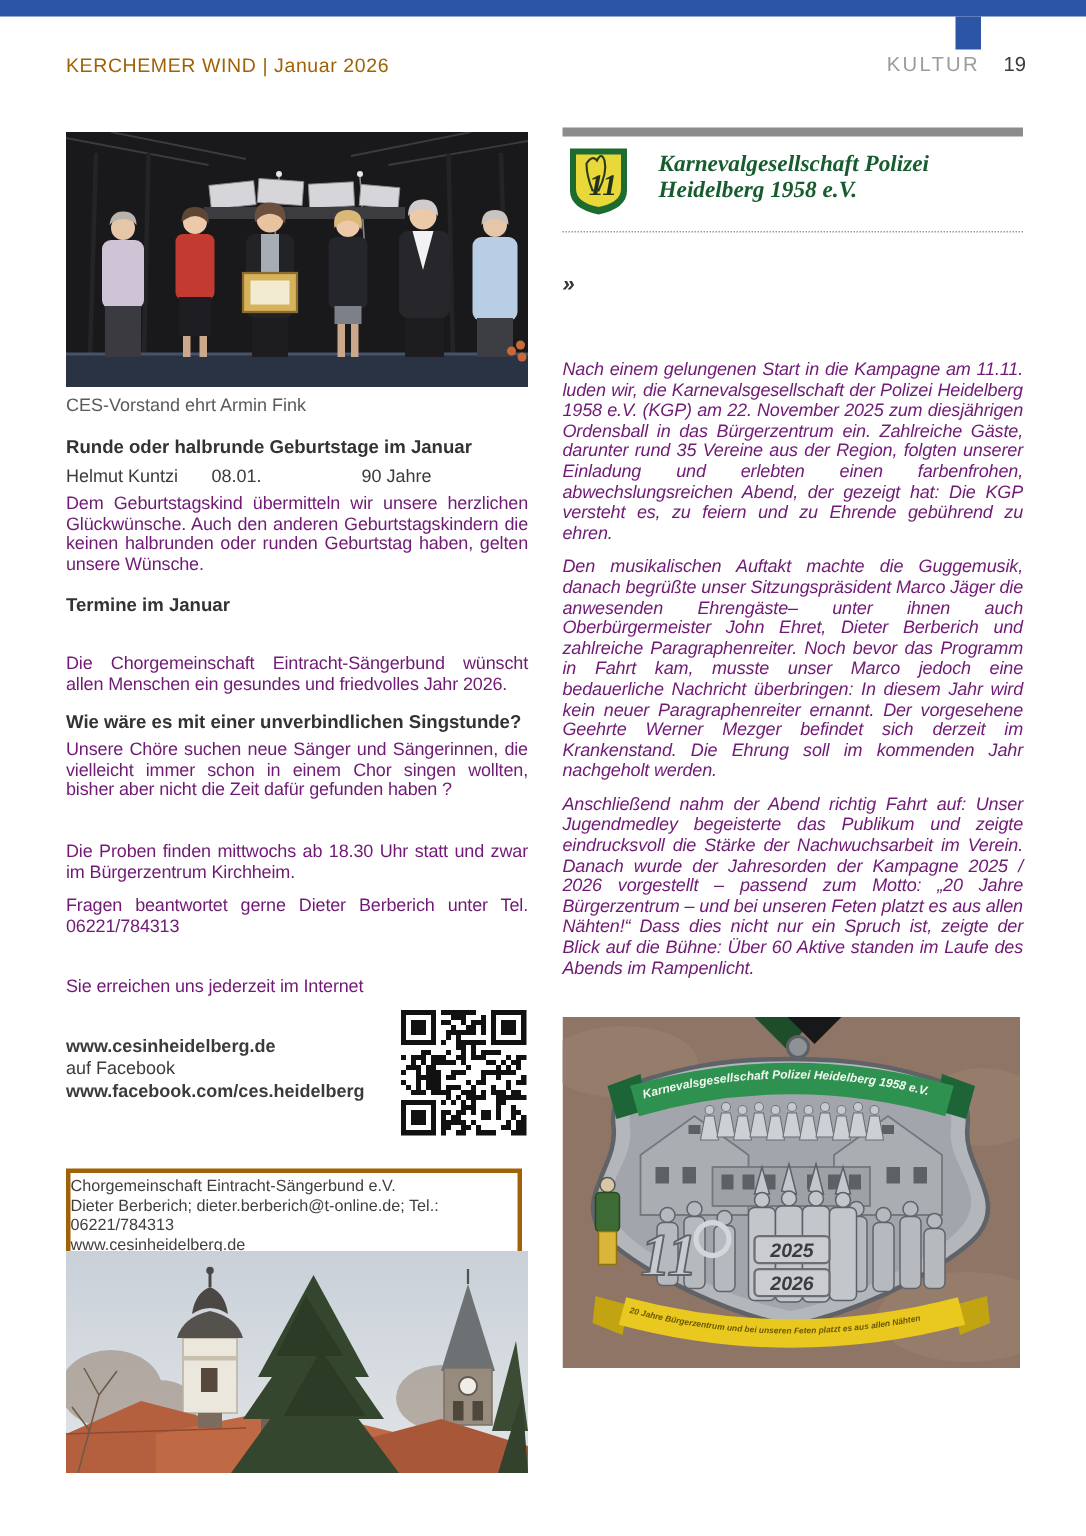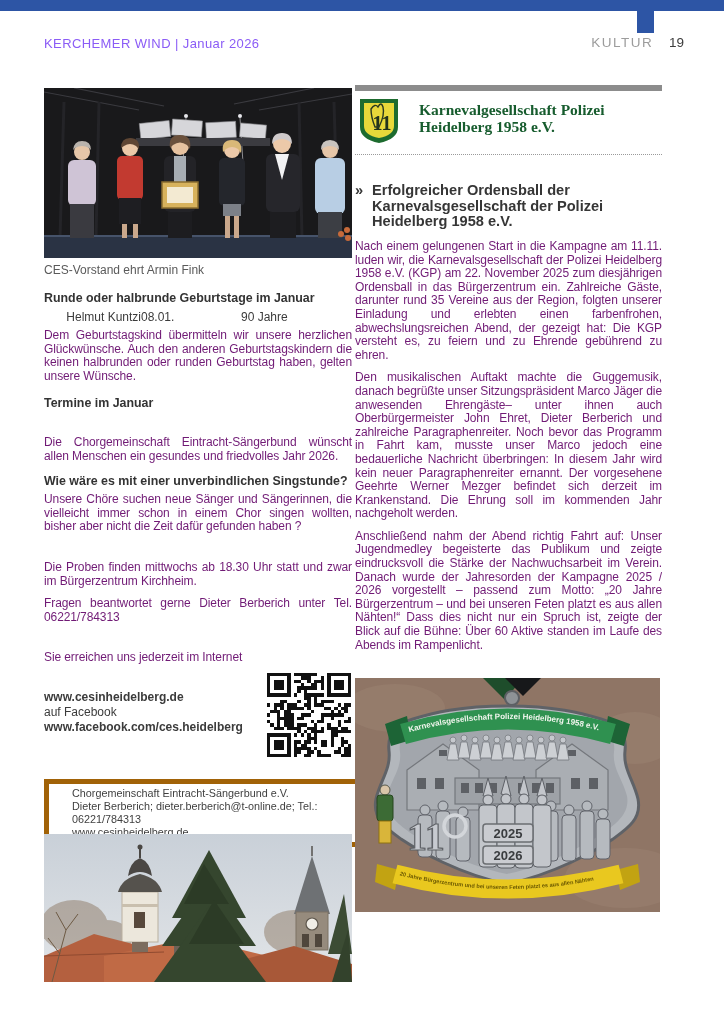--- a/index.html
+++ b/index.html
@@ -2,39 +2,39 @@
 <html lang="de"><head>
 <meta charset="utf-8">
 <style>
   html,body{margin:0;padding:0;background:#ffffff;}
   .page{position:relative;width:724px;height:1024px;background:#ffffff;overflow:hidden;
         font-family:"Liberation Sans",sans-serif;color:#3b3b3b;}
   
   .topbar{position:absolute;left:0;top:0;width:724px;height:11px;background:#2d55a5;}
   .topbar-tab{position:absolute;left:637px;top:11px;width:17px;height:22px;background:#2d55a5;}
   
-  .hdr-left{position:absolute;left:44px;top:36px;font-size:13px;letter-spacing:.4px;color:#8b5cf6;}
+  .hdr-left{position:absolute;left:44px;top:36px;font-size:13px;letter-spacing:.4px;color:#a16207;}
   .hdr-right{position:absolute;right:40px;top:35px;font-size:13.5px;}
   .hdr-right .section{color:#9c9c9c;letter-spacing:1.5px;}
   .hdr-right .pagenum{color:#3c3c3c;margin-left:12px;margin-top:28px;}
   
   .col-left{position:absolute;left:44px;top:0;width:308px;height:1024px;}
-  .col-right{position:absolute;left:355px;top:0;width:307px;height:1024px;}
+  .col-right{position:absolute;left:375px;top:0;width:307px;height:1024px;font-style:italic;}
   .abs{position:absolute;left:0;width:308px;}
   .col-right .abs{width:307px;}
   
   .body-txt{font-size:12px;line-height:13.6px;letter-spacing:-.1px;text-align:justify;color:#701a75;}
   .bold-head{font-size:12.4px;font-weight:bold;color:#333333;}
   .caption{font-size:12px;color:#5a5a5a;}
   .bday-row{display:flex;font-size:12px;color:#3b3b3b;}
-  .bday-row .name{width:97px;text-align:right;}
+  .bday-row .name{width:97px;}
   .bday-row .date{width:100px;}
   .links-block{font-size:12px;line-height:15px;color:#3b3b3b;}
   .links-block .url{font-weight:bold;}
-  .contact-box{border:5px solid #a16207;padding:3px 23px;font-size:10.8px;line-height:13px;color:#3f3f3f;width:298px;}
+  .contact-box{border:3px solid #a16207;padding:3px 0;font-size:10.8px;line-height:13px;color:#3f3f3f;width:298px;}
   
   .graybar{position:absolute;top:85px;left:0;width:307px;height:6px;background:#8c8c8c;}
   .logo-row{position:absolute;top:96px;left:0;width:307px;height:52px;}
   .logo-shield{position:absolute;left:3px;top:1px;width:42px;height:48px;}
   .logo-name{position:absolute;left:64px;top:5px;width:240px;
              font-family:"Liberation Serif",serif;font-weight:bold;font-size:15.5px;line-height:17px;color:#175c2e;}
   .dotted-div{position:absolute;top:154px;left:0;width:307px;border-top:1.5px dotted #9a9a9a;}
   .art-title{position:absolute;top:183px;left:0;width:307px;font-size:14.6px;font-weight:bold;
              line-height:15.6px;color:#363636;padding-left:17px;box-sizing:border-box;}
   .art-title .marker{position:absolute;left:0;top:0;}
@@ -489,21 +489,20 @@
         <text x="24" y="33" font-family="Liberation Serif,serif" font-size="20" font-weight="bold" fill="#22331c" text-anchor="middle">11</text>
         <path d="M13,12 q4,-6 7,-2 q3,-6 5,0 q2,8 -4,20 l-4,0 q-4,-10 -4,-18 Z" fill="none" stroke="#2a3a20" stroke-width="1.4"></path>
       </svg>
       <div class="logo-name">Karnevalgesellschaft Polizei Heidelberg 1958 e.V.</div>
     </div>
 
     <div class="dotted-div"></div>
 
     <div class="art-title">
       <span class="marker">»</span>
-      <span>Erfolgreicher Ordensball der Karnevalsgesellschaft der Polizei Heidelberg 1958 e.V.</span>
     </div>
 
     <div class="art-body body-txt">
       <p>Nach einem gelungenen Start in die Kampagne am 11.11. luden wir, die Karnevalsgesellschaft der Polizei Heidelberg 1958 e.V. (KGP) am 22. November 2025 zum diesjährigen Ordensball in das Bürgerzentrum ein. Zahlreiche Gäste, darunter rund 35 Vereine aus der Region, folgten unserer Einladung und erlebten einen farbenfrohen, abwechslungsreichen Abend, der gezeigt hat: Die KGP versteht es, zu feiern und zu Ehrende gebührend zu ehren.</p>
       <p>Den musikalischen Auftakt machte die Guggemusik, danach begrüßte unser Sitzungspräsident Marco Jäger die anwesenden Ehrengäste– unter ihnen auch Oberbürgermeister John Ehret, Dieter Berberich und zahlreiche Paragraphenreiter. Noch bevor das Programm in Fahrt kam, musste unser Marco jedoch eine bedauerliche Nachricht überbringen: In diesem Jahr wird kein neuer Paragraphenreiter ernannt. Der vorgesehene Geehrte Werner Mezger befindet sich derzeit im Krankenstand. Die Ehrung soll im kommenden Jahr nachgeholt werden.</p>
       <p>Anschließend nahm der Abend richtig Fahrt auf: Unser Jugendmedley begeisterte das Publikum und zeigte eindrucksvoll die Stärke der Nachwuchsarbeit im Verein. Danach wurde der Jahresorden der Kampagne 2025 / 2026 vorgestellt – passend zum Motto: „20 Jahre Bürgerzentrum – und bei unseren Feten platzt es aus allen Nähten!“ Dass dies nicht nur ein Spruch ist, zeigte der Blick auf die Bühne: Über 60 Aktive standen im Laufe des Abends im Rampenlicht.</p>
     </div>
 
     <div class="abs" style="top:678px;height:234px;">
       <svg class="photo-frame" width="305" height="234" viewBox="0 0 305 234">

